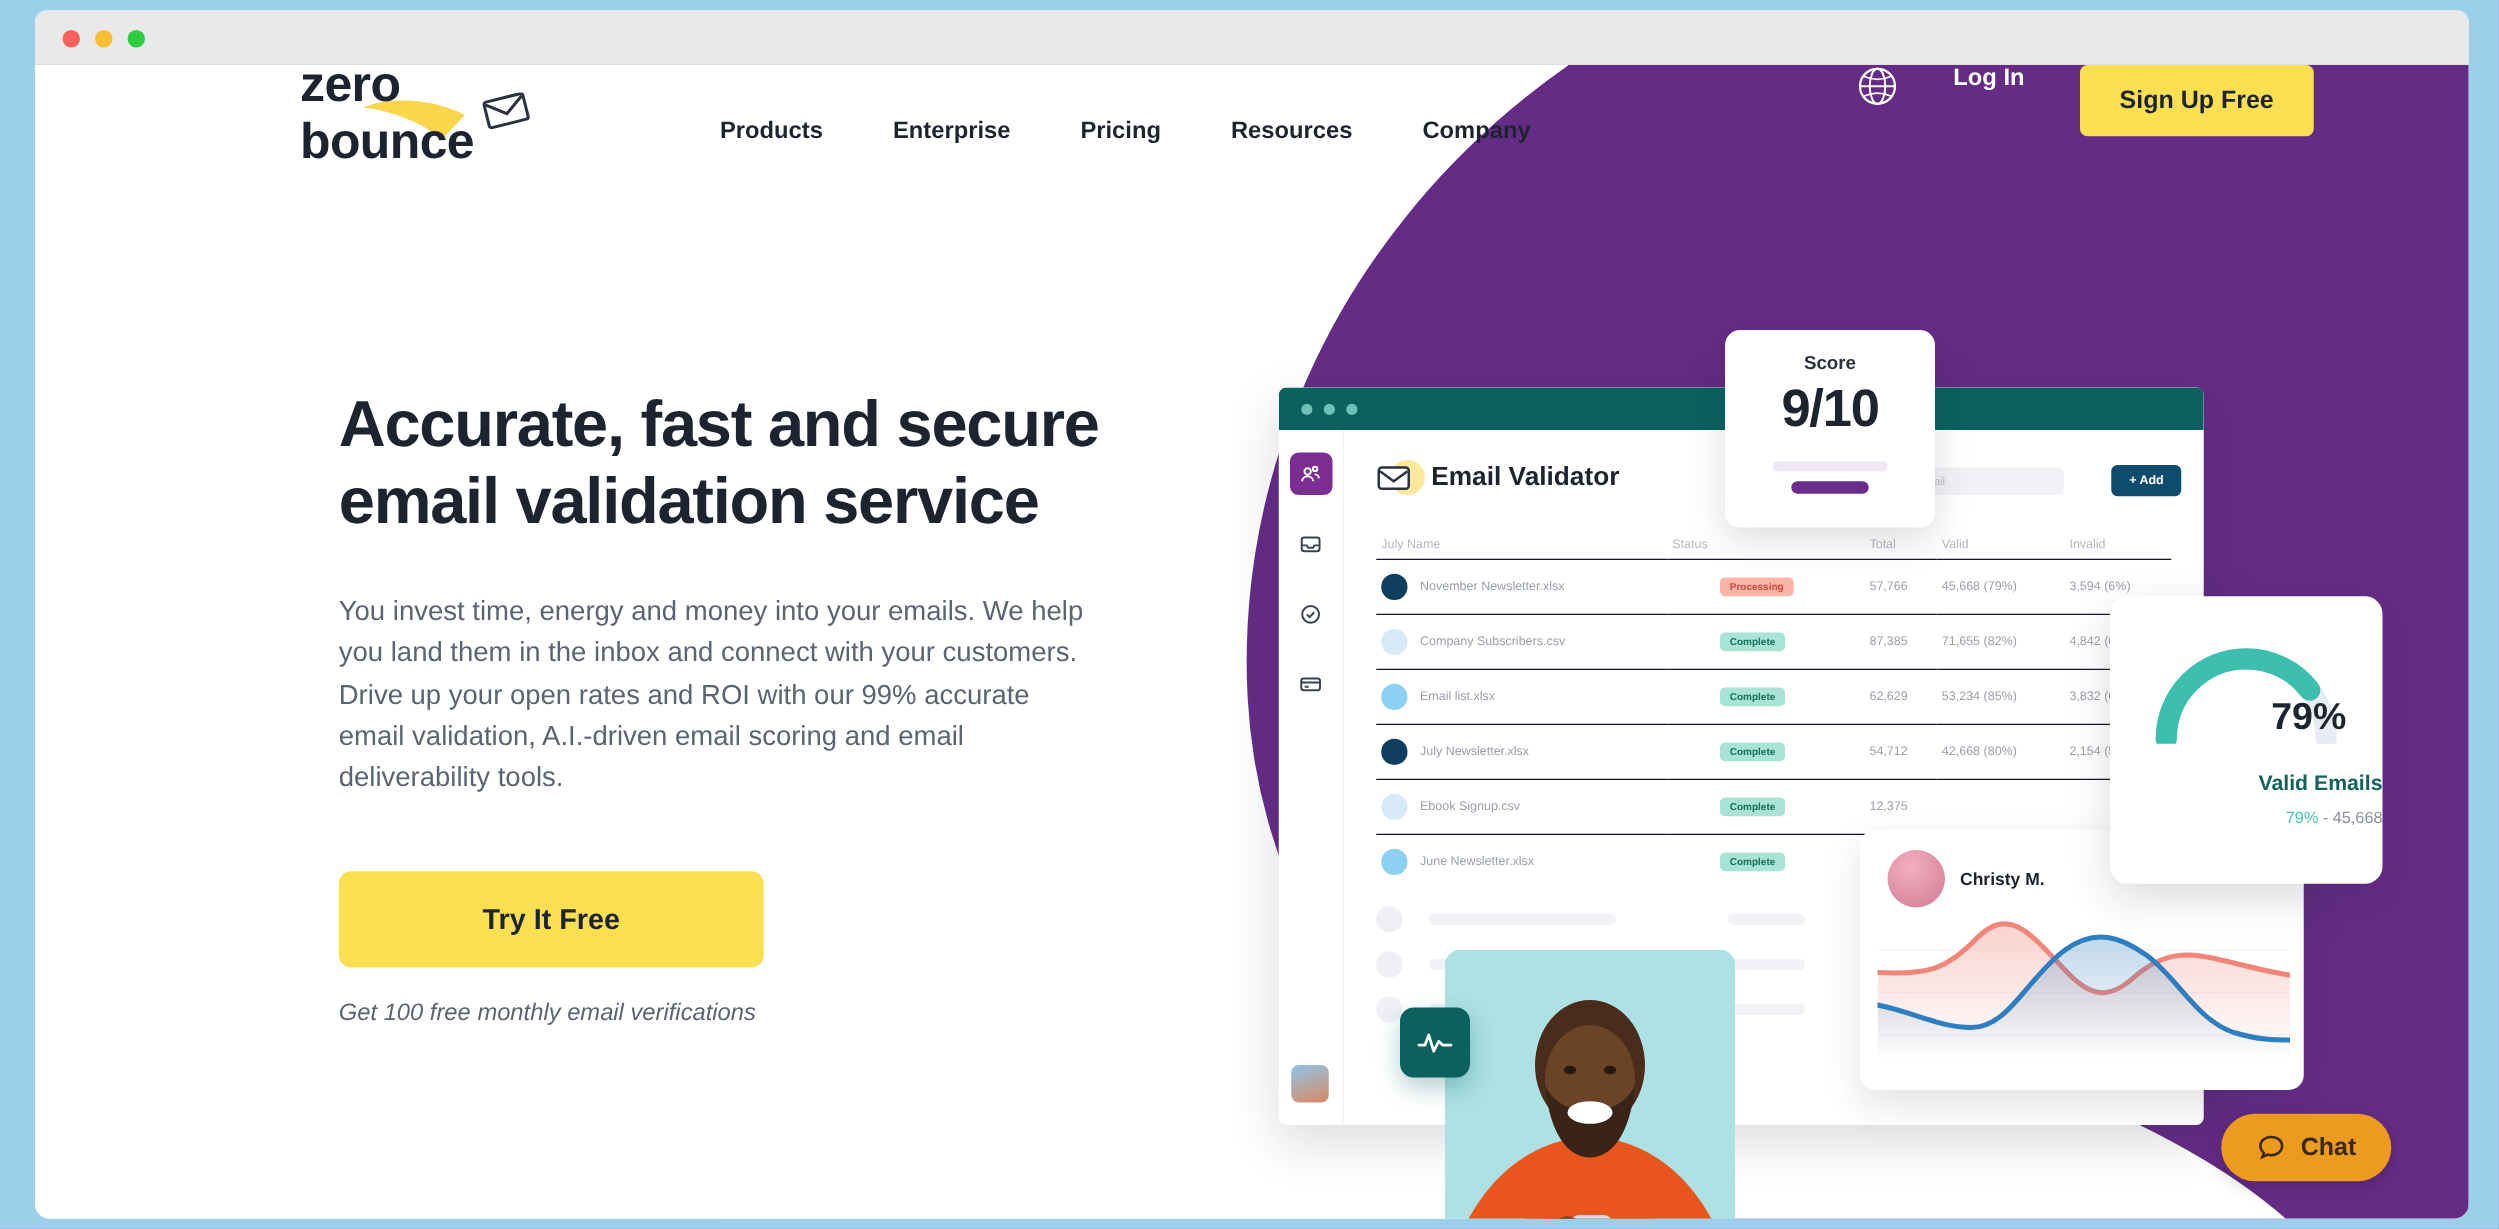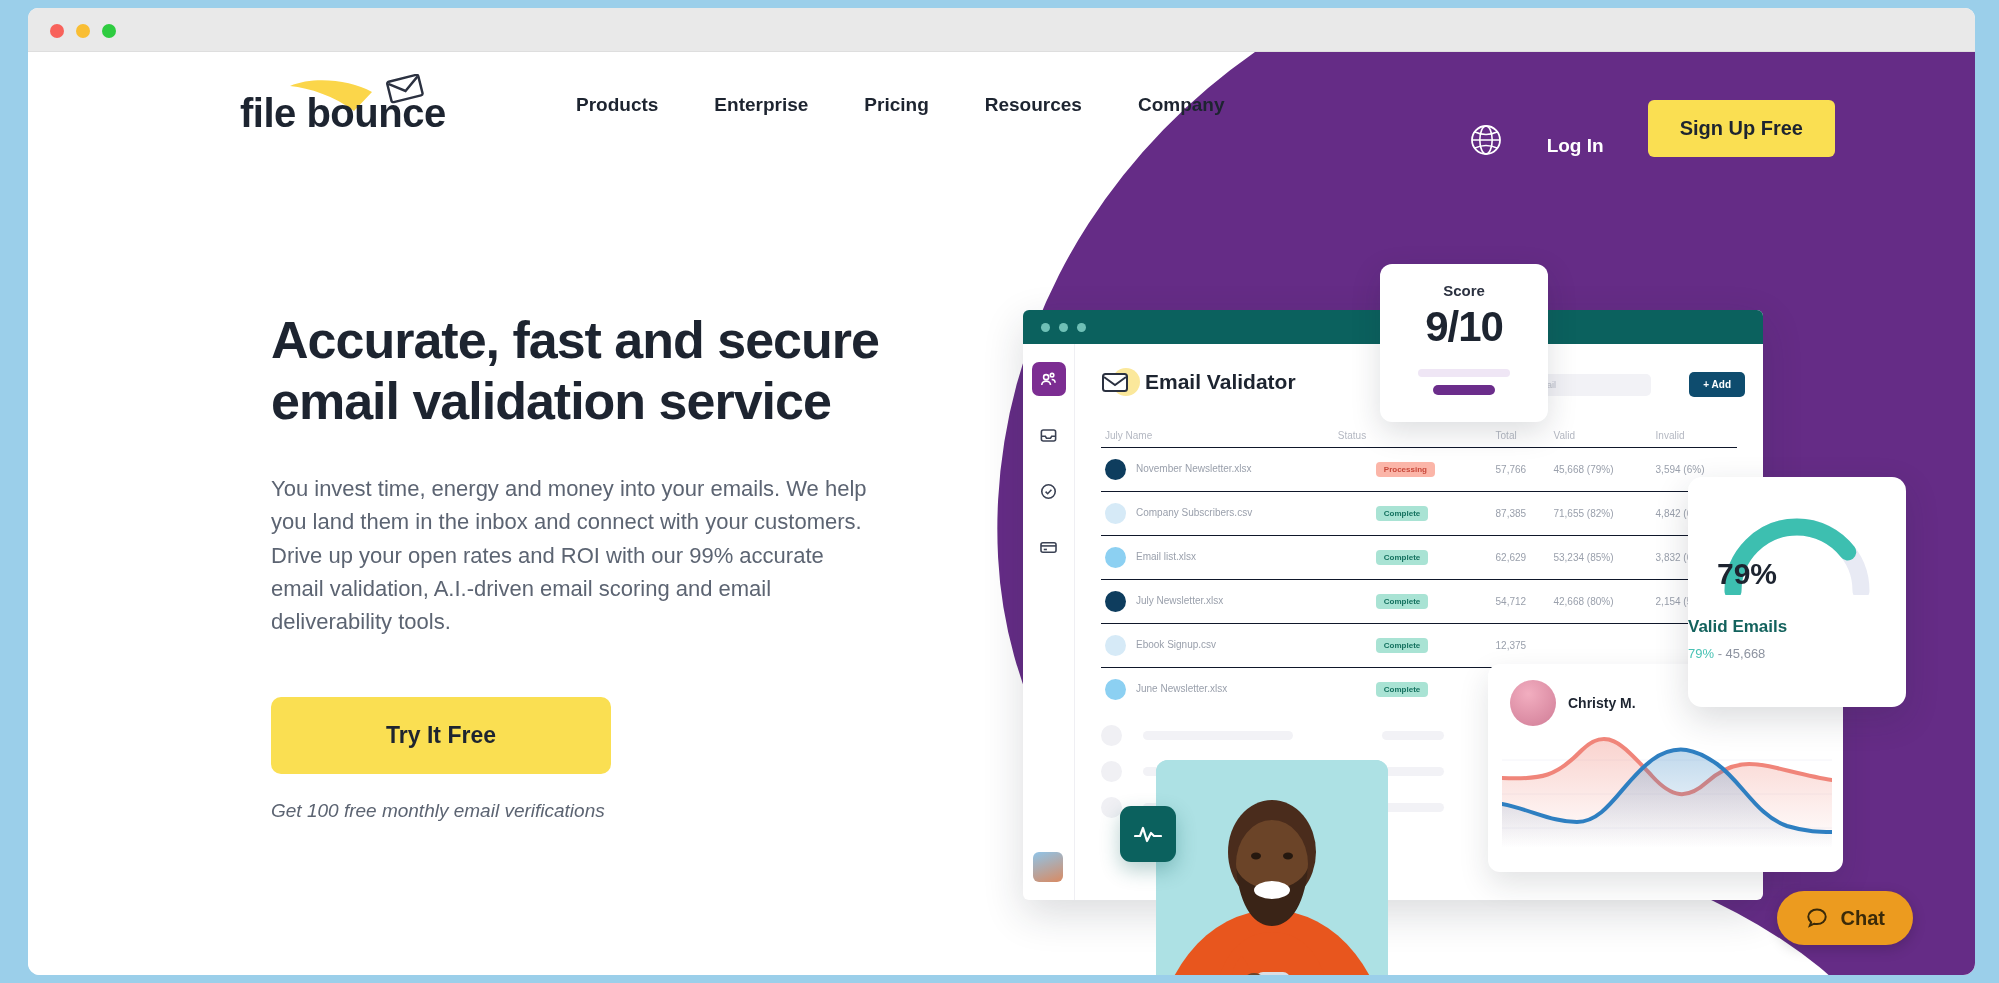--- a/index.html
+++ b/index.html
@@ -44,21 +44,21 @@
   
   .header { position: absolute; left: 0; top: 0; width: 100%; height: 105px; z-index: 30; }
   .logo { position: absolute; left: 212px; top: 24px; width: 220px; height: 60px; }
   .logo-text { position: absolute; left: 0; bottom: 0; font-size: 40px; font-weight: 700; color: #1D2430; letter-spacing: -0.5px; }
   .logo-swoosh { position: absolute; left: 48px; top: 2px; width: 110px; height: 34px; }
   .logo-env { position: absolute; left: 145px; top: -2px; width: 40px; height: 30px; }
 
   .nav { position: absolute; left: 520px; top: 0; height: 105px; display: flex; align-items: center; gap: 0; }
   .nav a { font-size: 19px; font-weight: 700; color: #1D2430; text-decoration: none; padding: 0 28px; }
 
-  .hdr-right { position: absolute; right: 140px; top: 0; height: 105px; display: flex; align-items: flex-end; gap: 0; }
+  .hdr-right { position: absolute; right: 124px; top: 0; height: 105px; display: flex; align-items: flex-start; gap: 0; }
   .globe { width: 34px; height: 34px; margin-right: 44px; }
   .login { font-size: 19px; font-weight: 700; color: #fff; text-decoration: none; margin-right: 44px; }
   .signup {
     background: #FADF52; color: #1D2430; font-size: 20px; font-weight: 700;
     border: none; border-radius: 6px; padding: 17px 32px; cursor: pointer;
     font-family: "Liberation Sans", sans-serif;
   }
 
   
   .hero-left { position: absolute; left: 243px; top: 258px; width: 680px; z-index: 20; }
@@ -106,21 +106,21 @@
   
   .score-card { position: absolute; left: 1352px; top: 212px; width: 168px; height: 158px; background: #fff;
                 border-radius: 12px; box-shadow: 0 10px 30px rgba(30,35,50,.15); z-index: 22; padding-top: 18px; text-align: center; }
   .score-label { font-size: 15px; font-weight: 700; color: #2B3140; }
   .score-val { font-size: 42px; font-weight: 700; color: #1D2430; margin-top: 4px; letter-spacing: -1px; }
   .score-bar1 { width: 92px; height: 8px; border-radius: 5px; background: #EFE6F5; margin: 18px auto 0; }
   .score-bar2 { width: 62px; height: 10px; border-radius: 5px; background: #6B2D8B; margin: 8px auto 0; }
 
   
   .gauge-card { position: absolute; left: 1660px; top: 425px; width: 218px; height: 230px; background: #fff;
-                border-radius: 14px; box-shadow: 0 12px 34px rgba(30,35,50,.16); z-index: 24; text-align: left; padding-top: 26px; }
+                border-radius: 14px; box-shadow: 0 12px 34px rgba(30,35,50,.16); z-index: 24; text-align: right; padding-top: 26px; }
   .gauge-wrap { position: relative; width: 160px; height: 92px; margin: 0 auto; }
   .gauge-pct { position: absolute; left: 0; right: 0; bottom: 4px; font-size: 30px; font-weight: 700; color: #1D2430; }
   .gauge-title { margin-top: 22px; font-size: 17px; font-weight: 700; color: #13625D; }
   .gauge-sub { margin-top: 9px; font-size: 13px; color: #8D93A0; }
   .gauge-sub b { color: #49C2B4; font-weight: 400; }
 
   
   .chart-card { position: absolute; left: 1460px; top: 612px; width: 355px; height: 208px; background: #fff;
                 border-radius: 12px; box-shadow: 0 12px 30px rgba(30,35,50,.13); z-index: 18; }
   .chart-head { display: flex; align-items: center; gap: 12px; padding: 16px 0 0 22px; }
@@ -160,21 +160,21 @@
       <a class="logo" href="#">
         <svg class="logo-swoosh" viewBox="0 0 110 34">
           <path d="M2 8 C 26 -2, 62 2, 84 14 L 66 33 C 46 18, 22 10, 2 8 Z" fill="#FBD64A"></path>
         </svg>
         <svg class="logo-env" viewBox="0 0 40 30">
           <g transform="rotate(-14 20 15)">
             <rect x="4" y="4" width="32" height="21" rx="2" fill="#fff" stroke="#2B3140" stroke-width="2.4"></rect>
             <path d="M5 6 L20 17 L35 6" fill="none" stroke="#2B3140" stroke-width="2.4"></path>
           </g>
         </svg>
-        <span class="logo-text">file bounce</span>
+        <span class="logo-text">zero bounce</span>
       </a>
 
       <nav class="nav">
         <a href="#">Products</a>
         <a href="#">Enterprise</a>
         <a href="#">Pricing</a>
         <a href="#">Resources</a>
         <a href="#">Company</a>
       </nav>
 

